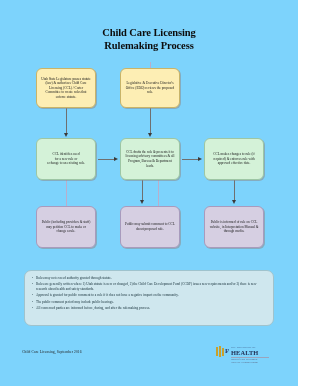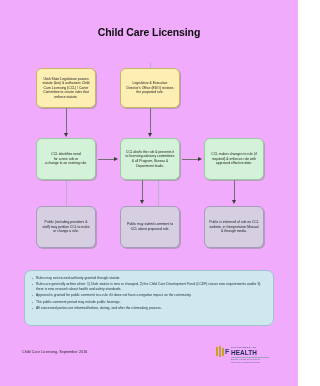--- a/index.html
+++ b/index.html
@@ -11,21 +11,22 @@
     width: 298px;
     height: 386px;
     font-family: "Liberation Sans", sans-serif;
     color: #1a1a1a;
     position: relative;
     overflow: hidden;
   }
   .page {
     position: absolute;
     inset: 0;
-    background: #f0abfc;
+    background: #7dd3fc;
+    font-family: Liberation Serif, serif;
   }
 
   
   .title-block {
     position: absolute;
     left: 0;
     top: 26px;
     width: 298px;
     text-align: center;
   }
@@ -215,20 +216,21 @@
     line-height: 2.8px;
   }
 </style>
 </head>
 <body>
 
 <div class="page">
 
   <div class="title-block">
     <div class="title-line">Child Care Licensing</div>
+    <div class="title-line">Rulemaking Process</div>
   </div>
 
   <div class="conn v" id="c-edo-stub"></div>
 
   <div class="conn v" id="c-statute-v"></div>
   <div class="arrowhead down" id="a-statute"></div>
 
   <div class="conn v" id="c-edo-v"></div>
   <div class="arrowhead down" id="a-edo"></div>
 

